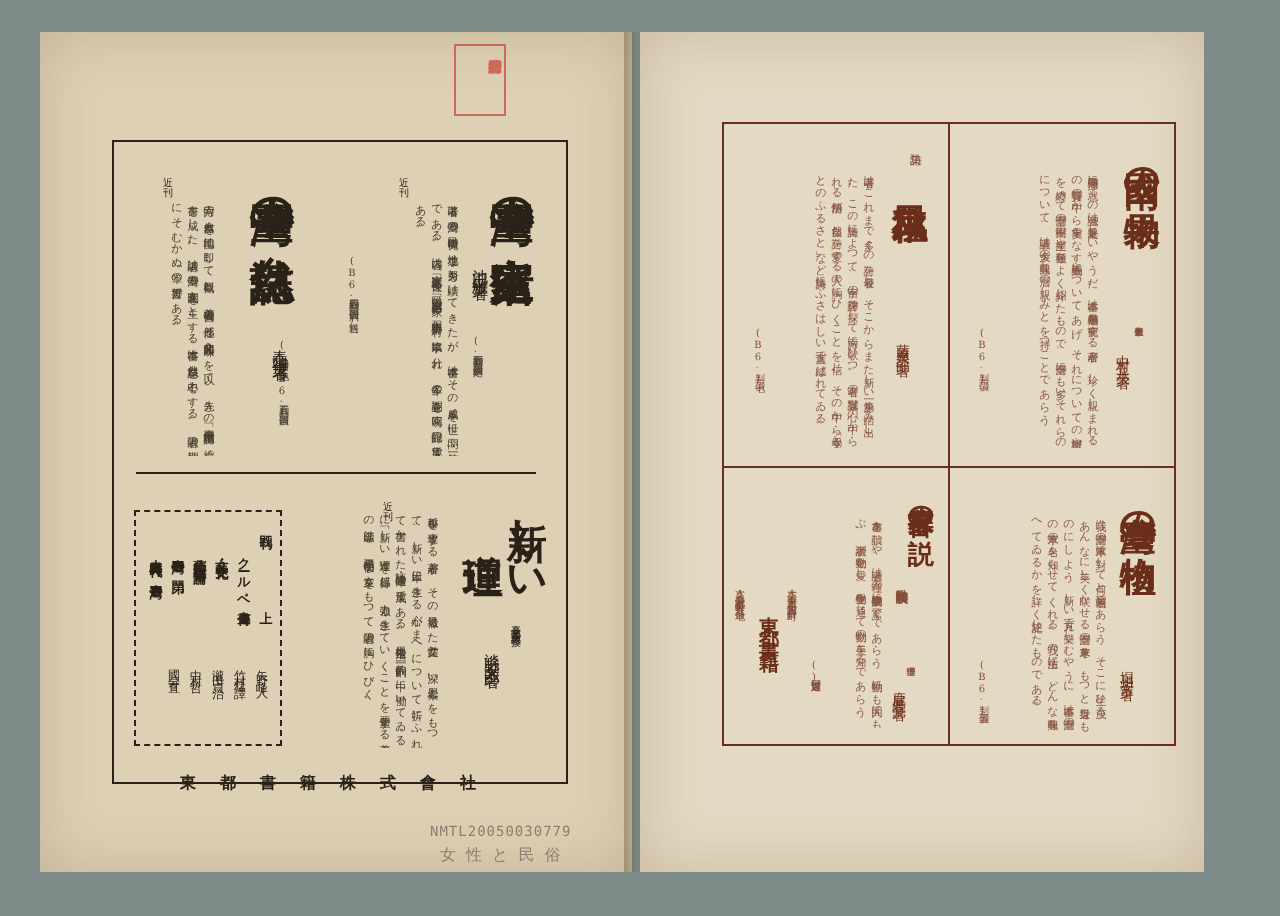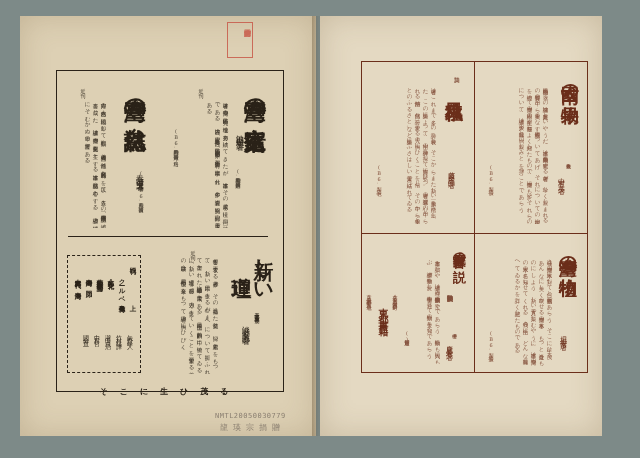--- a/index.html
+++ b/index.html
@@ -115,24 +115,24 @@
 <div class="series-author v dark" style="left:126px; top:330px;">矢野峰人</div>
 <div class="series-title v dark" style="left:106px; top:274px; height:50px;">文藝・文化</div>
 <div class="series-author v dark" style="left:115px; top:330px;">竹村猛譯</div>
 <div class="series-title v dark" style="left:95px; top:274px; height:50px;">藝術評・藝術論</div>
 <div class="series-author v dark" style="left:104px; top:330px;">瀧田貞治</div>
 <div class="series-title v dark" style="left:84px; top:274px; height:50px;">臺灣の門弟</div>
 <div class="series-author v dark" style="left:93px; top:330px;">中村哲</div>
 <div class="series-title v dark" style="left:73px; top:274px; height:50px;">史實時代の臺灣</div>
 <div class="series-author v dark" style="left:82px; top:330px;">國分直一</div>
 
-<div class="publisher-bar" style="direction:rtl;">そこに生ひ茂る</div>
+<div class="publisher-bar" style="direction:rtl;">東都書籍株式會社</div>
 
 <div class="catalog-id">NMTL20050030779</div>
-<div class="catalog-name">龍瑛宗捐贈</div>
+<div class="catalog-name">女性と民俗</div>
 
 <div class="bleed"></div>
 <div class="right-frame"></div>
 <div class="vdivider" style="left:474px; top:61px; height:312px;"></div>
 <div class="hdivider" style="left:361px; top:233px; width:227px;"></div>
 
 <div class="r-title v" style="left:560px; top:72px;">南國の果物</div>
 <div class="r-note v" style="left:566px; top:160px; font-size:4.5px;">臺北帝大教授</div>
 <div class="r-author v" style="left:556px; top:172px;">中村三八夫著</div>
 <div class="r-body v" style="left:484px; top:84px; width:66px; height:140px;">熱帶果樹に就ての智識は案外乏しいやうだ。本書は熱帶果樹を研究する著者が、珍しく親しまれる臺灣果樹の特質等の中から果実をなす約五十種についてあげ、それについての概説や栽培法を纏めて臺灣の果樹の生産や種類をよく紹介したもので、臺灣にも多いそれらの果物について、讀者は多大の興味と一層の親しみとを持つことであらう。</div>

